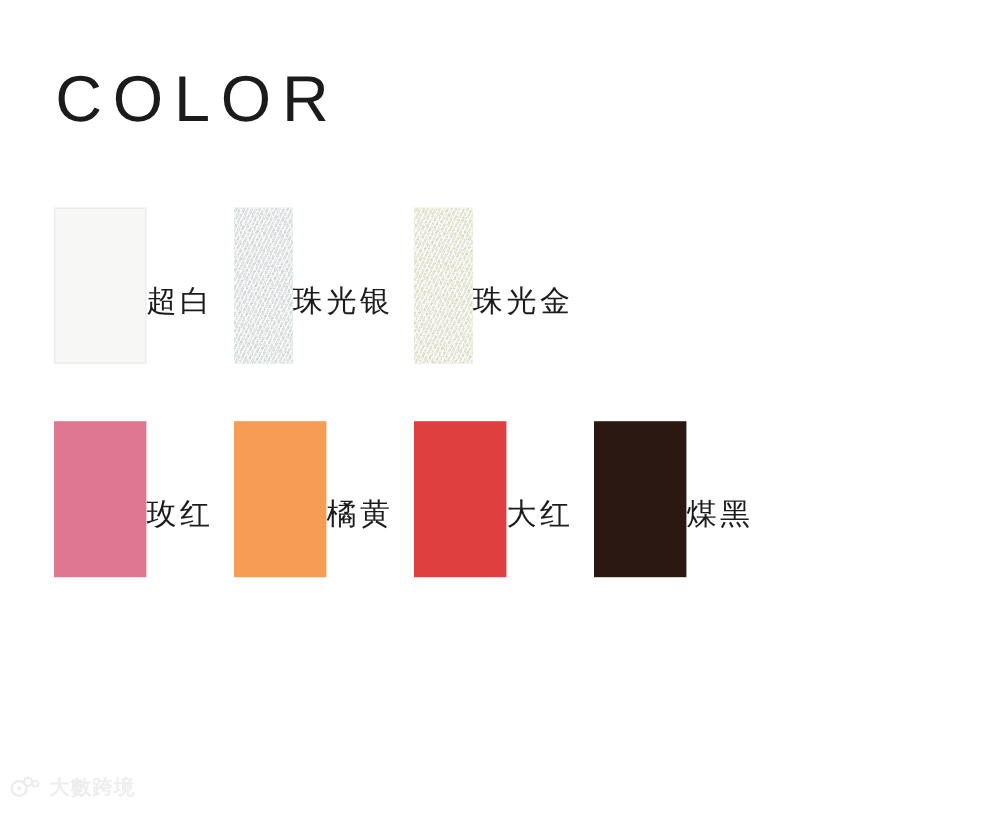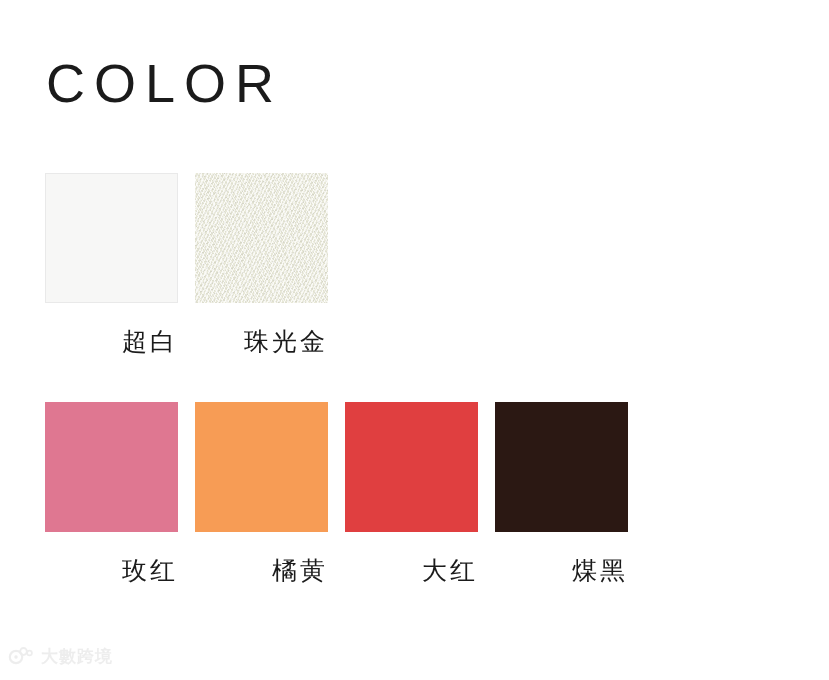--- a/index.html
+++ b/index.html
@@ -50,22 +50,21 @@
     gap: 17px;
     margin-bottom: 0;
   }
   .row.row-2 {
     margin-top: 48px;
   }
 
   .cell {
     width: 133px;
     display: flex;
-    flex-direction: column;
-    align-items: flex-end;
+    align-items: center;
   }
 
   .swatch {
     width: 133px;
     height: 130px;
     position: relative;
     box-sizing: border-box;
     overflow: hidden;
   }
 
@@ -138,20 +137,24 @@
   <div class="title">COLOR</div>
 
   <div class="grid">
 
     <div class="row row-1">
       <div class="cell">
         <div class="swatch bordered" style="background-color: rgb(247, 247, 246);"></div>
         <div class="label">超白</div>
       </div>
       <div class="cell">
+        <div class="swatch pearl" style="background-color: rgb(223, 227, 228);"></div>
+        <div class="label">珠光银</div>
+      </div>
+      <div class="cell">
         <div class="swatch pearl" style="background-color: rgb(232, 232, 216);"></div>
         <div class="label">珠光金</div>
       </div>
     </div>
 
     <div class="row row-2">
       <div class="cell">
         <div class="swatch" style="background-color: rgb(223, 119, 145);"></div>
         <div class="label">玫红</div>
       </div>

